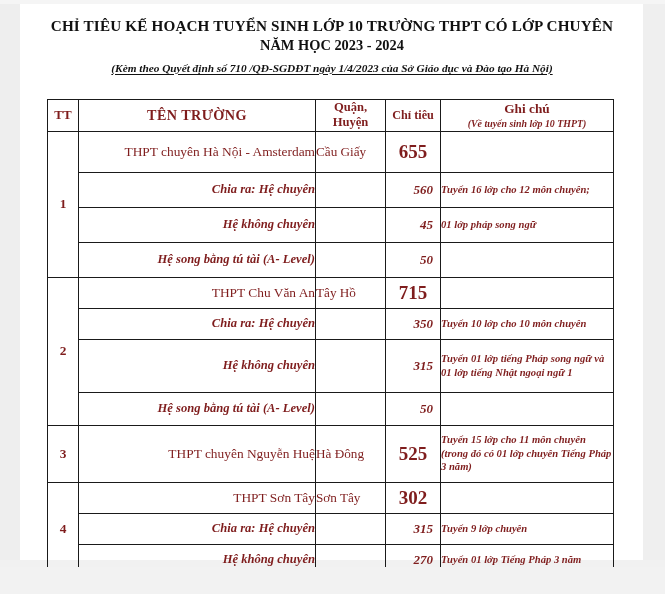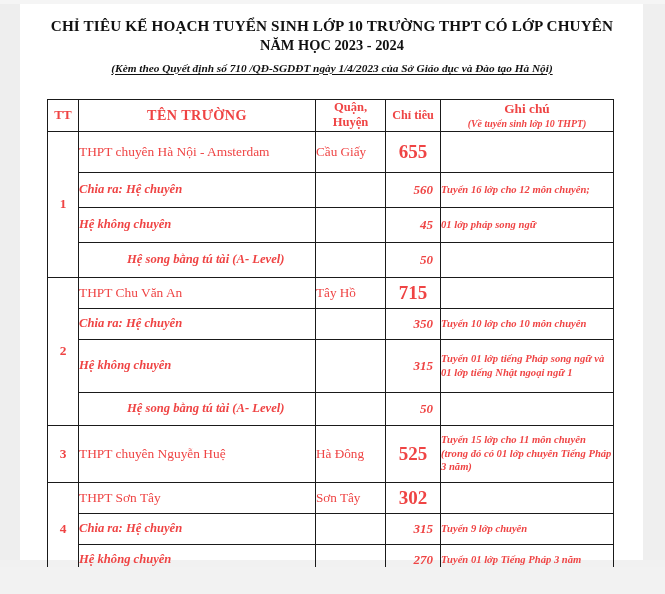--- a/index.html
+++ b/index.html
@@ -78,21 +78,21 @@
     white-space: nowrap;
   }
 
   table.sheet {
     position: absolute;
     left: 47px;
     top: 99px;
     width: 566px;
     border-collapse: collapse;
     table-layout: fixed;
-    color: #ef4444;
+    color: #7f1d1d;
   }
   table.sheet td, table.sheet th {
     border: 1.4px solid #1a1a1a;
     padding: 0;
     vertical-align: middle;
   }
 
   th.h {
     text-align: center;
     font-weight: bold;
@@ -114,20 +114,21 @@
 
   td.tt {
     text-align: center;
     font-weight: bold;
     font-size: 13.4px;
   }
   td.name {
     font-size: 13.4px;
     padding: 4px 6px;
     line-height: 1.2;
+    text-align: right;
   }
   td.name.main { font-weight: normal; }
   td.name.sub {
     font-style: italic;
     font-weight: bold;
     font-size: 12.6px;
   }
   td.name.sub.indent { }
   td.name.sub.indent2 { padding-left: 48px; }
 

